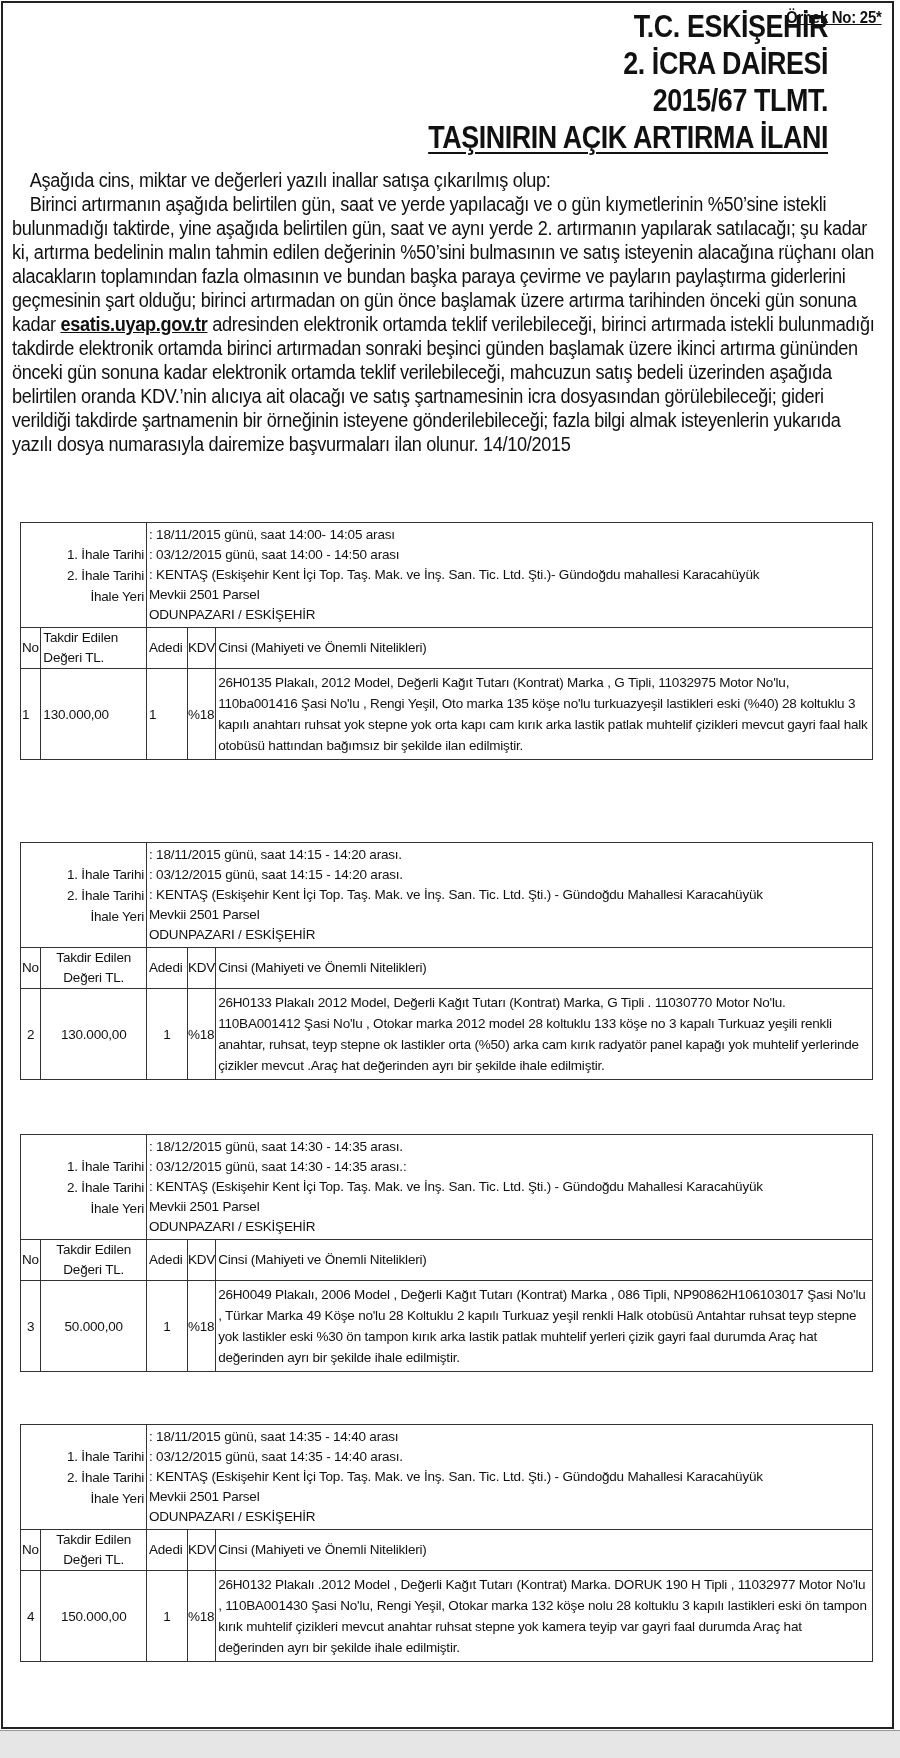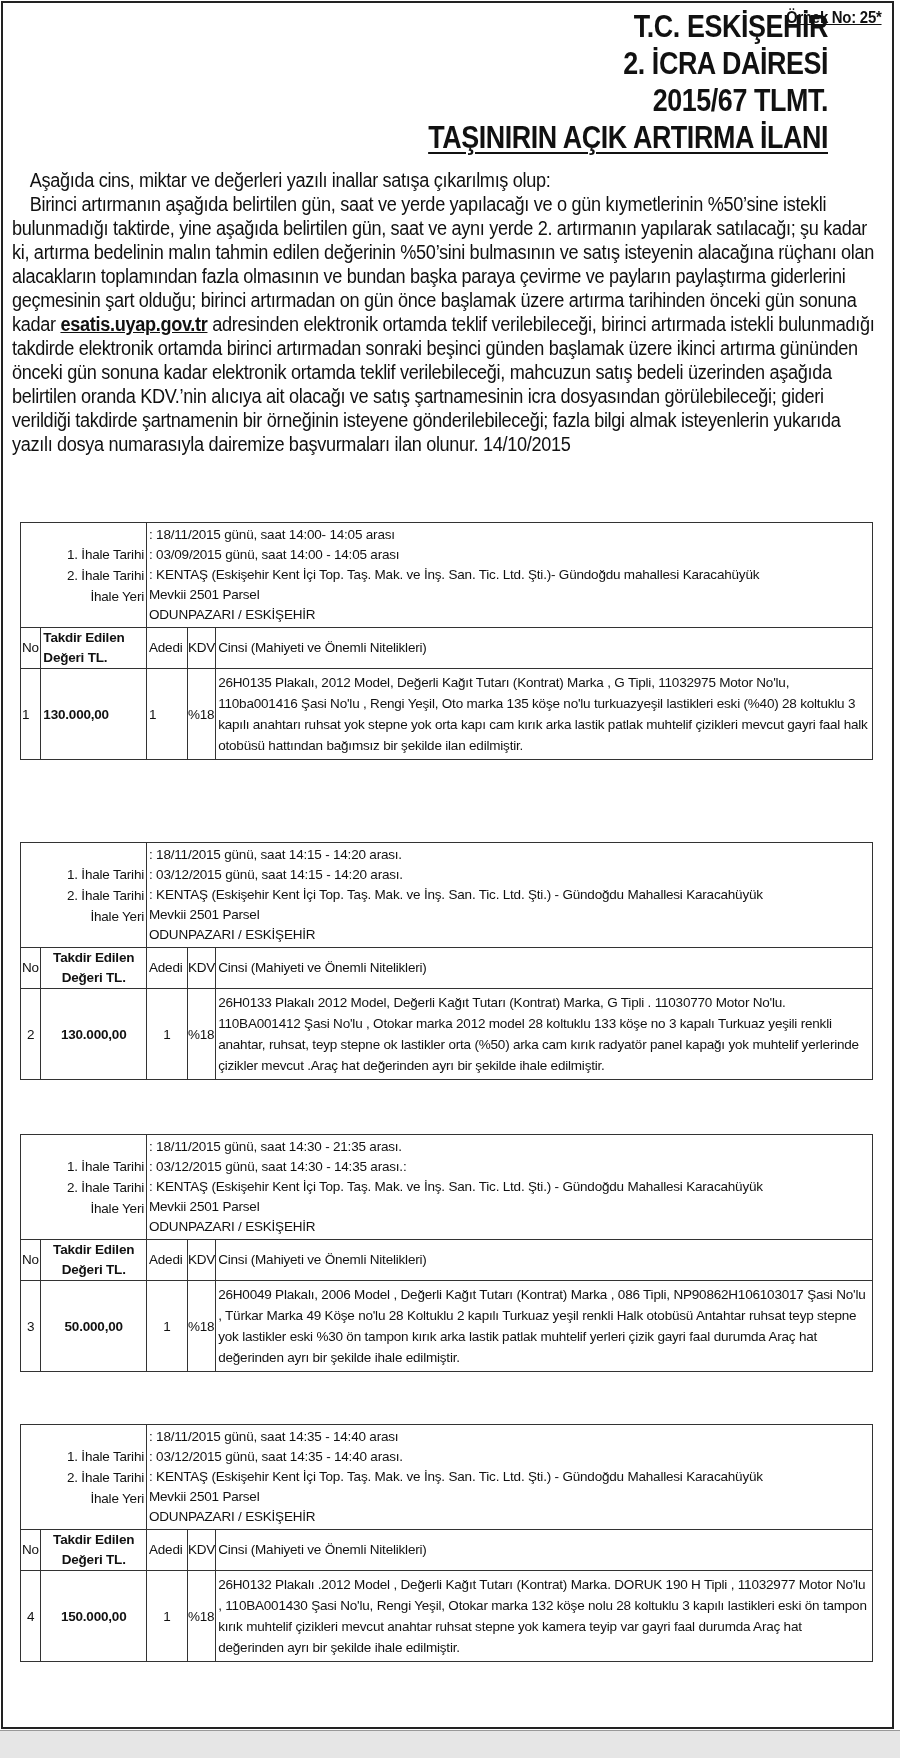--- a/index.html
+++ b/index.html
@@ -29,21 +29,21 @@
   .intro a { color: #111; font-weight: bold; text-decoration: underline; }
   table.lot {
     position: absolute; left: 20px; width: 853px; border-collapse: collapse;
     font-family: "Liberation Sans", sans-serif; font-size: 13.5px; letter-spacing: -0.2px; color: #111;
   }
   table.lot td { border: 1px solid #333; padding: 0 2px; vertical-align: middle; line-height: 21px; }
   table.lot .lbl { width: 122px; padding-left: 0; text-align: right; }
   table.lot .info { line-height: 20px; padding-top: 2px; padding-bottom: 2px; }
   table.lot .hdr td { line-height: 20px; }
   .c-no { width: 16px; padding: 0 1px !important; }
-  .c-val { width: 98px; font-weight: bold; }
+  .c-val { width: 98px; }
   .c-ad { width: 36px; }
   .c-kdv { width: 26px; padding: 0 !important; margin-left: 40px; }
   .center { text-align: center; }
   .desc { line-height: 22px; padding: 3px 2px !important; margin-top: 15px; }
   .law {
     position: absolute; left: 28px; top: 1668px; font-size: 19.5px; line-height: 24px;
     transform: scaleX(0.93); transform-origin: left top; letter-spacing: -0.3px; width: 940px;
   }
   .footer-bar {
     position: absolute; left: 0; top: 1730px; width: 900px; height: 28px; background: #e6e6e6;
@@ -74,21 +74,21 @@
 <table class="lot" style="top: 522px;">
     <tbody>
       <tr>
         <td colspan="2" class="lbl" style="padding-left:1px">
           <div>1. İhale Tarihi</div>
           <div>2. İhale Tarihi</div>
           <div>İhale Yeri</div>
         </td>
         <td colspan="4" class="info">
           <div>: 18/11/2015 günü, saat 14:00- 14:05 arası</div>
-          <div>: 03/09/2015 günü, saat 14:00 - 14:05 arası</div>
+          <div>: 03/12/2015 günü, saat 14:00 - 14:50 arası</div>
           <div>: KENTAŞ (Eskişehir Kent İçi Top. Taş. Mak. ve İnş. San. Tic. Ltd. Şti.)- Gündoğdu mahallesi Karacahüyük</div>
           <div>Mevkii 2501 Parsel</div>
           <div>ODUNPAZARI / ESKİŞEHİR</div>
         </td>
       </tr>
       <tr class="hdr">
         <td class="c-no">No</td>
         <td class="c-val">
           <div>Takdir Edilen</div>
           <div>Değeri TL.</div>
@@ -143,21 +143,21 @@
   </table>
 <table class="lot" style="top: 1134px;">
     <tbody>
       <tr>
         <td colspan="2" class="lbl" style="padding-left:1px">
           <div>1. İhale Tarihi</div>
           <div>2. İhale Tarihi</div>
           <div>İhale Yeri</div>
         </td>
         <td colspan="4" class="info">
-          <div>: 18/11/2015 günü, saat 14:30 - 21:35 arası.</div>
+          <div>: 18/12/2015 günü, saat 14:30 - 14:35 arası.</div>
           <div>: 03/12/2015 günü, saat 14:30 - 14:35 arası.:</div>
           <div>: KENTAŞ (Eskişehir Kent İçi Top. Taş. Mak. ve İnş. San. Tic. Ltd. Şti.) - Gündoğdu Mahallesi Karacahüyük</div>
           <div>Mevkii 2501 Parsel</div>
           <div>ODUNPAZARI / ESKİŞEHİR</div>
         </td>
       </tr>
       <tr class="hdr">
         <td class="c-no">No</td>
         <td class="c-val center">
           <div>Takdir Edilen</div>

